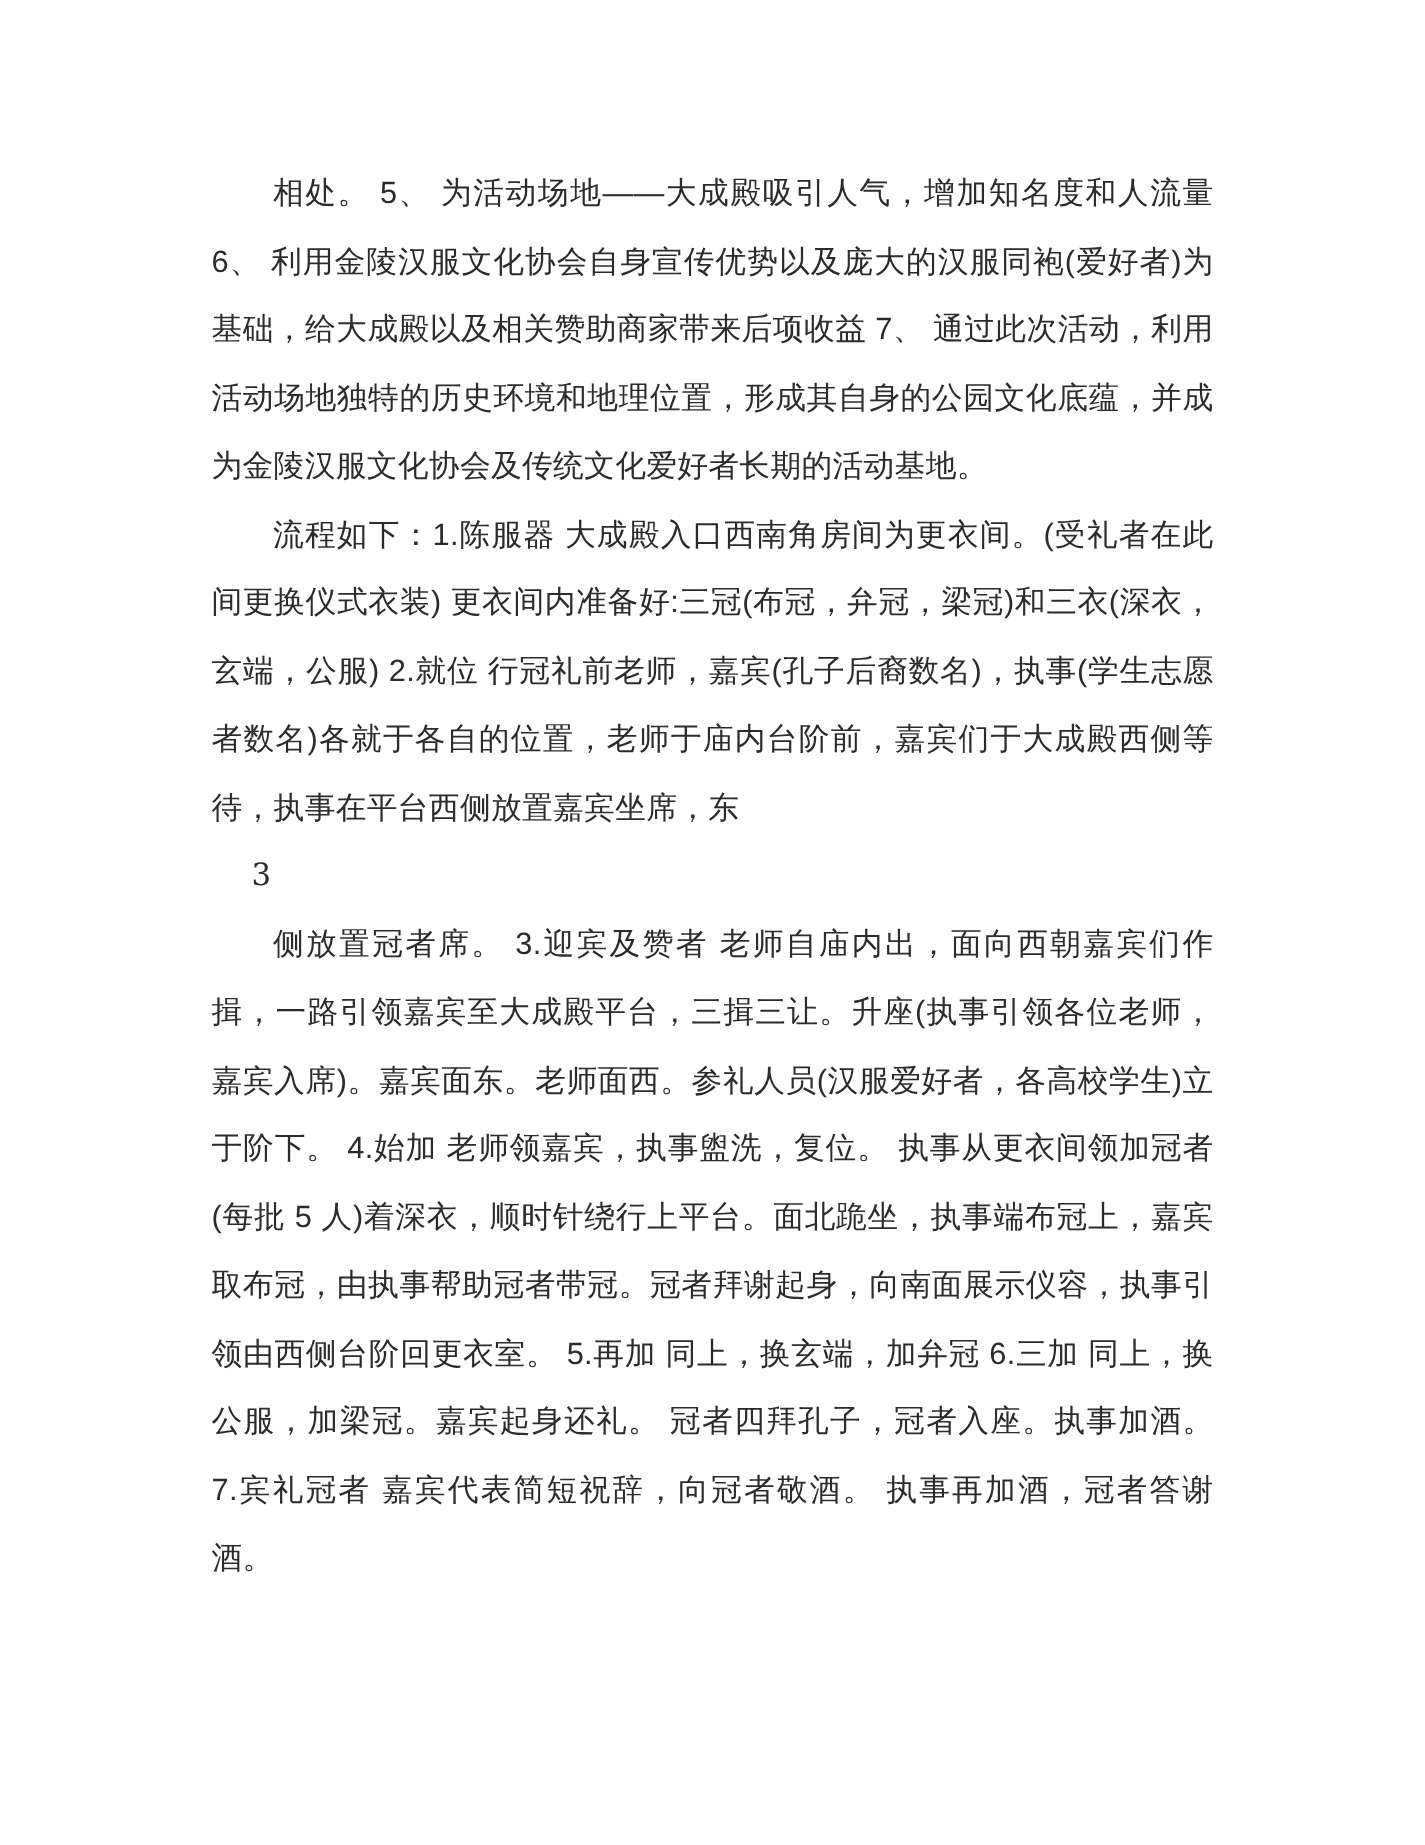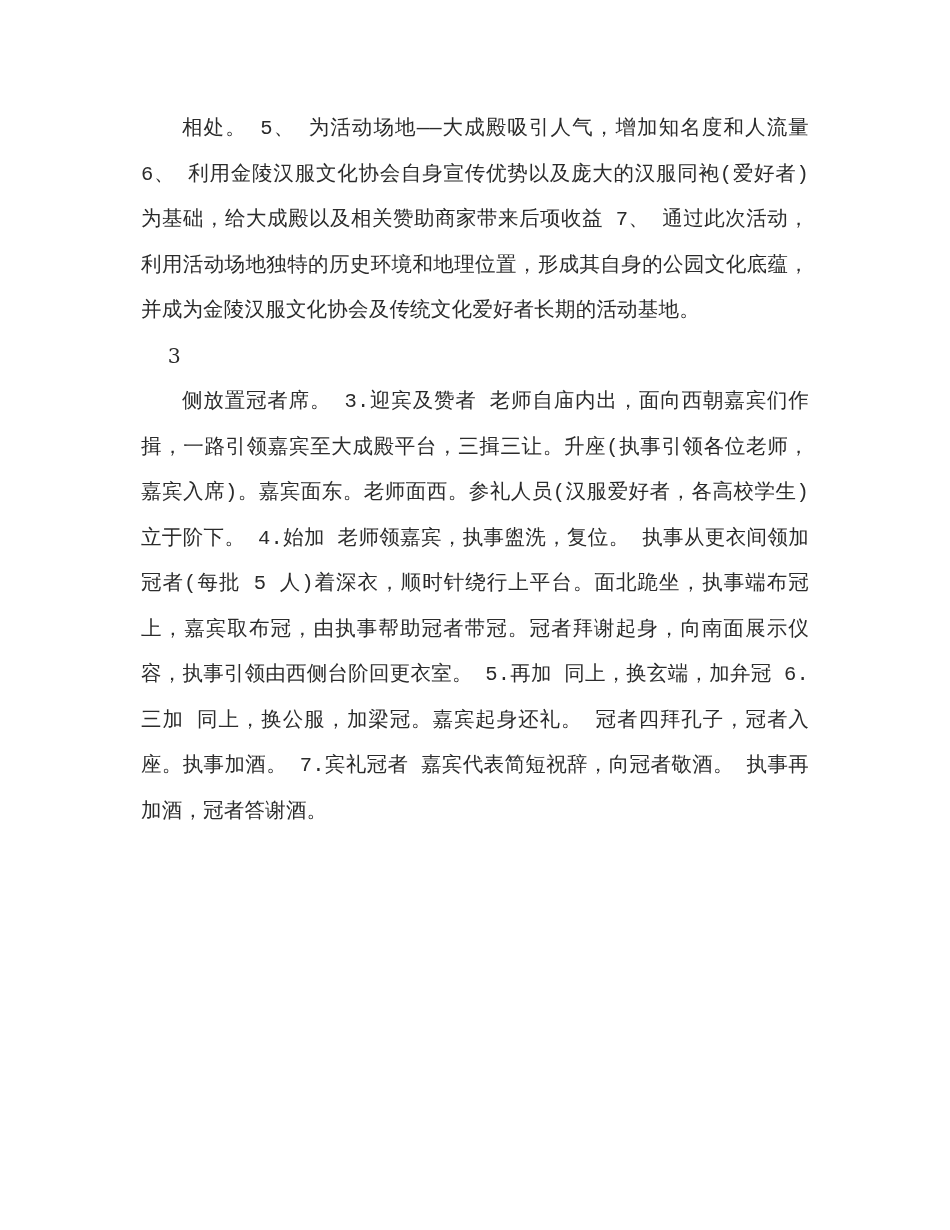--- a/index.html
+++ b/index.html
@@ -33,21 +33,21 @@
     margin: 0;
     padding: 0;
     font-size: 20.5px;
     line-height: 45.5px;
     color: #2b2b2b;
     text-align: justify;
     text-justify: inter-ideograph;
     text-indent: 2em;
     letter-spacing: 0.2px;
     word-break: break-all;
-    font-family: Liberation Mono, monospace;
+    font-family: Liberation Sans, sans-serif;
   }
   p.pagenum {
     margin: 0;
     padding: 0;
     font-size: 20.5px;
     line-height: 45.5px;
     color: #2b2b2b;
     text-indent: 1.3em;
     font-family: "DejaVu Serif", "Liberation Serif", serif;
   }
@@ -55,19 +55,20 @@
 </head>
 <body>
 
 <div class="page">
   <div class="doc-body">
 
     <p class="para">相处。 5、 为活动场地——大成殿吸引人气，增加知名度和人流量 6、 利用金陵汉服文化协会自身宣传优势以及庞大的汉服同袍(爱好者)为基础，给大成殿以及相关赞助商家带来后项收益 7、 通过此次活动，利用活动场地独特的历史环境和地理位置，形成其自身的公园文化底蕴，并成为金陵汉服文化协会及传统文化爱好者长期的活动基地。</p>
 
 
 
+    <p class="para">流程如下：1.陈服器 大成殿入口西南角房间为更衣间。(受礼者在此间更换仪式衣装) 更衣间内准备好:三冠(布冠，弁冠，梁冠)和三衣(深衣，玄端，公服) 2.就位 行冠礼前老师，嘉宾(孔子后裔数名)，执事(学生志愿者数名)各就于各自的位置，老师于庙内台阶前，嘉宾们于大成殿西侧等待，执事在平台西侧放置嘉宾坐席，东</p>
 
     <p class="pagenum">3</p>
 
     <p class="para">侧放置冠者席。 3.迎宾及赞者 老师自庙内出，面向西朝嘉宾们作揖，一路引领嘉宾至大成殿平台，三揖三让。升座(执事引领各位老师，嘉宾入席)。嘉宾面东。老师面西。参礼人员(汉服爱好者，各高校学生)立于阶下。 4.始加 老师领嘉宾，执事盥洗，复位。 执事从更衣间领加冠者(每批 5 人)着深衣，顺时针绕行上平台。面北跪坐，执事端布冠上，嘉宾取布冠，由执事帮助冠者带冠。冠者拜谢起身，向南面展示仪容，执事引领由西侧台阶回更衣室。 5.再加 同上，换玄端，加弁冠 6.三加 同上，换公服，加梁冠。嘉宾起身还礼。 冠者四拜孔子，冠者入座。执事加酒。 7.宾礼冠者 嘉宾代表简短祝辞，向冠者敬酒。 执事再加酒，冠者答谢酒。</p>
 
   </div>
 </div>
 
 </body></html>

